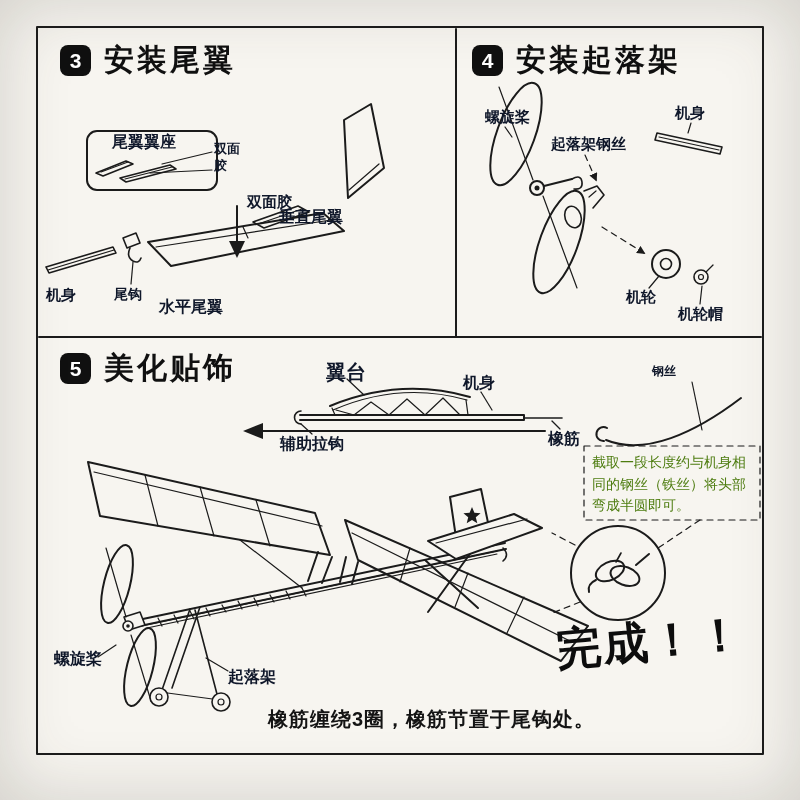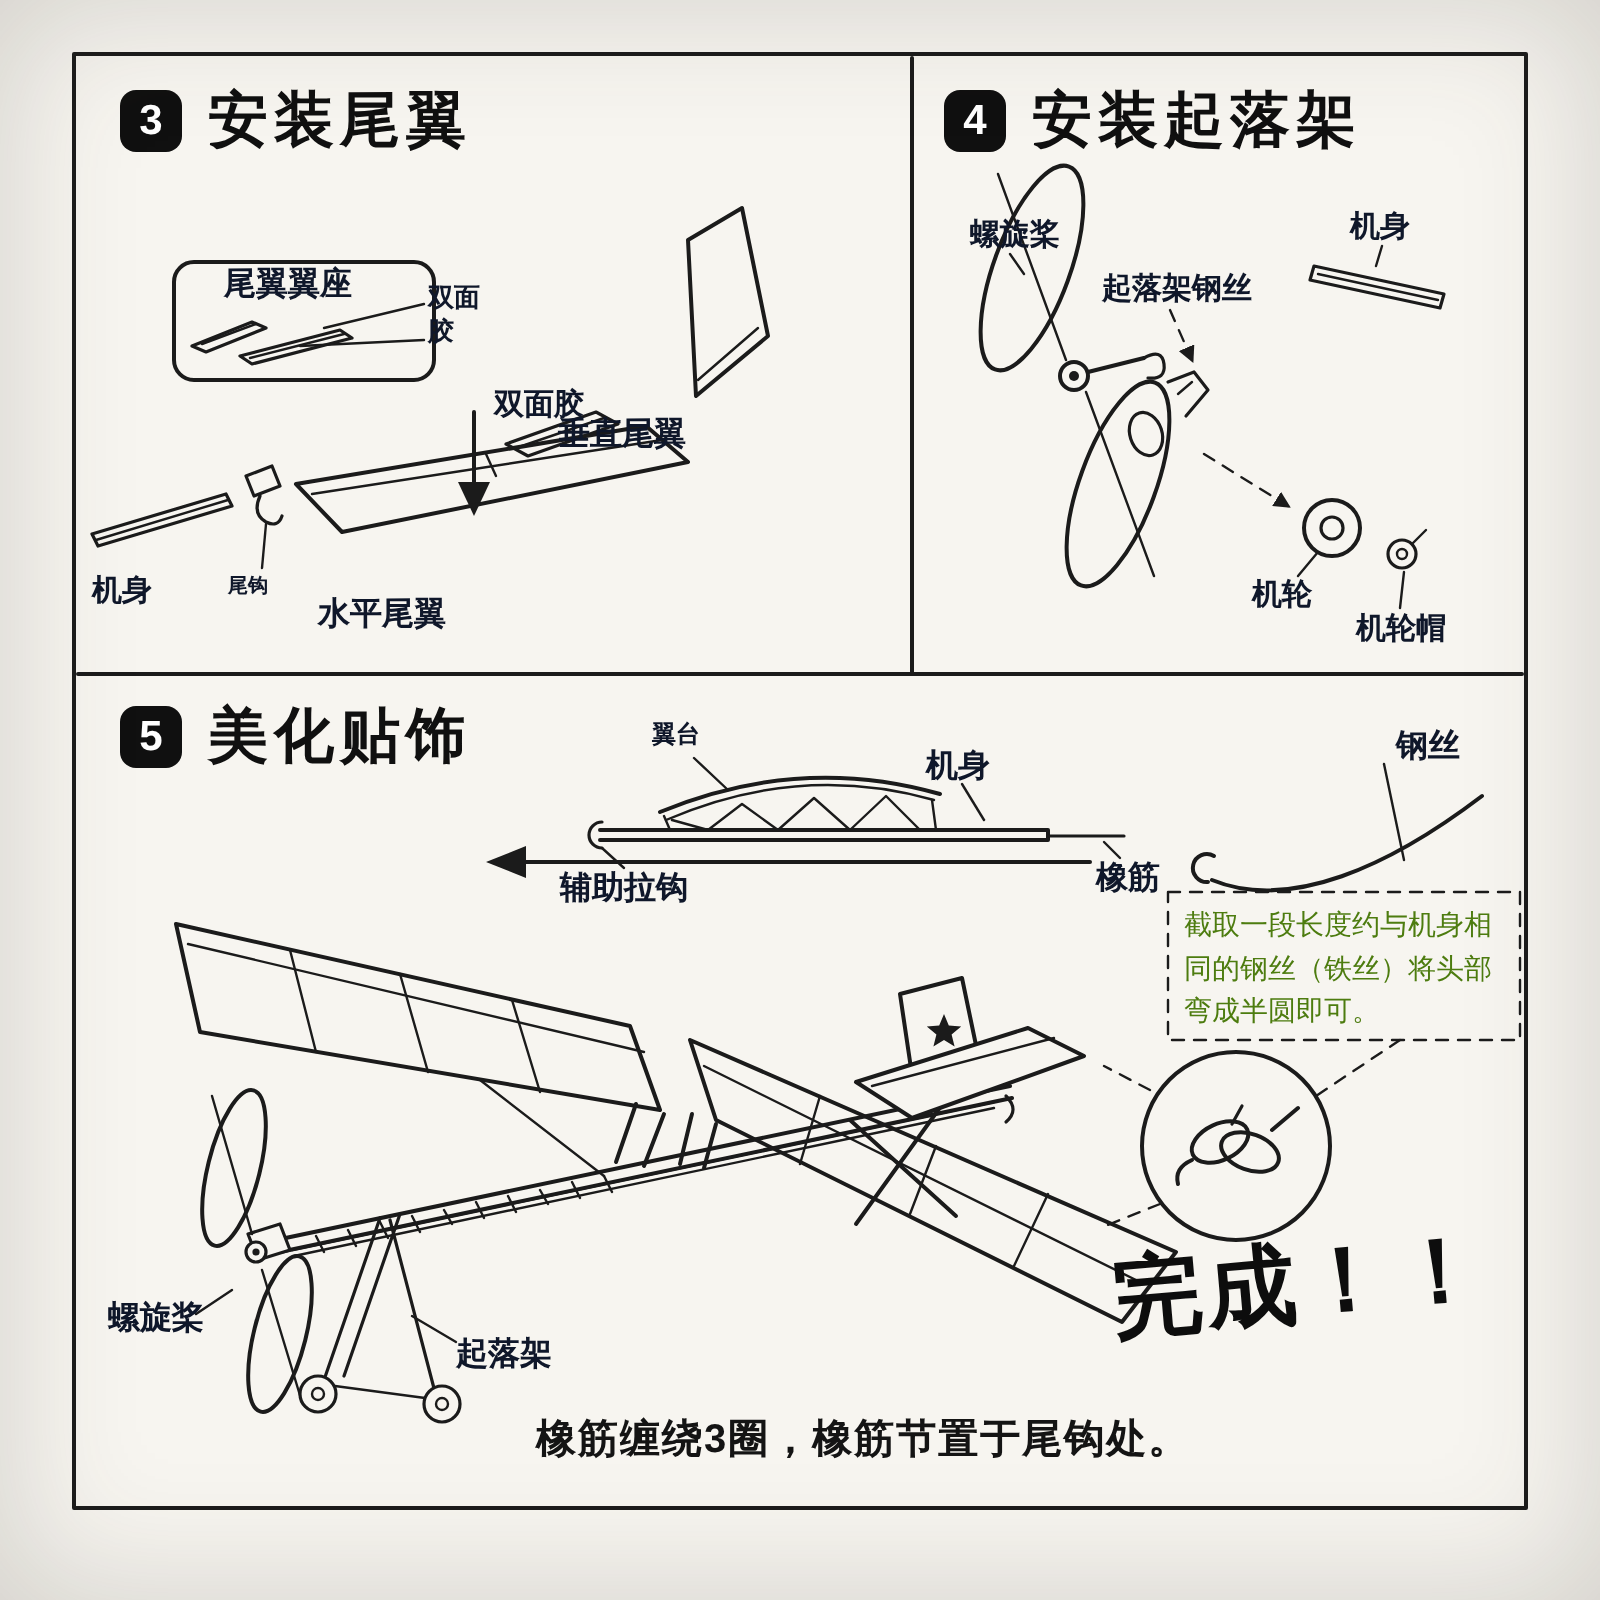--- a/index.html
+++ b/index.html
@@ -178,33 +178,33 @@
   <div class="hdr" style="left:60px; top:348px;">
     <span class="badge">5</span>
     <span class="title">美化贴饰</span>
   </div>
 
   <div class="lbl" style="left:96px; top:132px; font-size:16px;margin-left:16px;">尾翼翼座</div>
   <div class="lbl wrap" style="left:214px; top:141px; width:32px; font-size:13px; line-height:1.3;">双面胶</div>
   <div class="lbl" style="left:247px; top:193px; font-size:15px;">双面胶</div>
   <div class="lbl b" style="left:279px; top:207px; font-size:16px;">垂直尾翼</div>
   <div class="lbl" style="left:46px; top:286px; font-size:15px;">机身</div>
-  <div class="lbl" style="left:114px; top:286px; font-size:10px;">尾钩</div>
+  <div class="lbl" style="left:114px; top:286px; font-size:14px;">尾钩</div>
   <div class="lbl b" style="left:159px; top:297px; font-size:16px;">水平尾翼</div>
 
   <div class="lbl" style="left:485px; top:108px; font-size:15px;">螺旋桨</div>
   <div class="lbl" style="left:551px; top:135px; font-size:15px;">起落架钢丝</div>
   <div class="lbl" style="left:675px; top:104px; font-size:15px;">机身</div>
   <div class="lbl" style="left:626px; top:288px; font-size:15px;">机轮</div>
   <div class="lbl" style="left:678px; top:305px; font-size:15px;">机轮帽</div>
 
-  <div class="lbl b" style="left:326px; top:359px; font-size:12px;">翼台</div>
+  <div class="lbl b" style="left:326px; top:359px; font-size:20px;">翼台</div>
   <div class="lbl b" style="left:463px; top:373px; font-size:16px;">机身</div>
   <div class="lbl b" style="left:280px; top:434px; font-size:16px;">辅助拉钩</div>
   <div class="lbl b" style="left:548px; top:429px; font-size:16px;">橡筋</div>
-  <div class="lbl b" style="left:698px; top:363px; font-size:16px;">钢丝</div>
+  <div class="lbl b" style="left:652px; top:363px; font-size:12px;">钢丝</div>
   <div class="note">截取一段长度约与机身相同的钢丝（铁丝）将头部弯成半圆即可。</div>
   <div class="lbl b" style="left:54px; top:649px; font-size:16px;">螺旋桨</div>
   <div class="lbl b" style="left:228px; top:667px; font-size:16px;">起落架</div>
   <div class="done">完成！！</div>
   <div class="caption">橡筋缠绕3圈，橡筋节置于尾钩处。</div>
 
 </div>
 
 </body></html>

